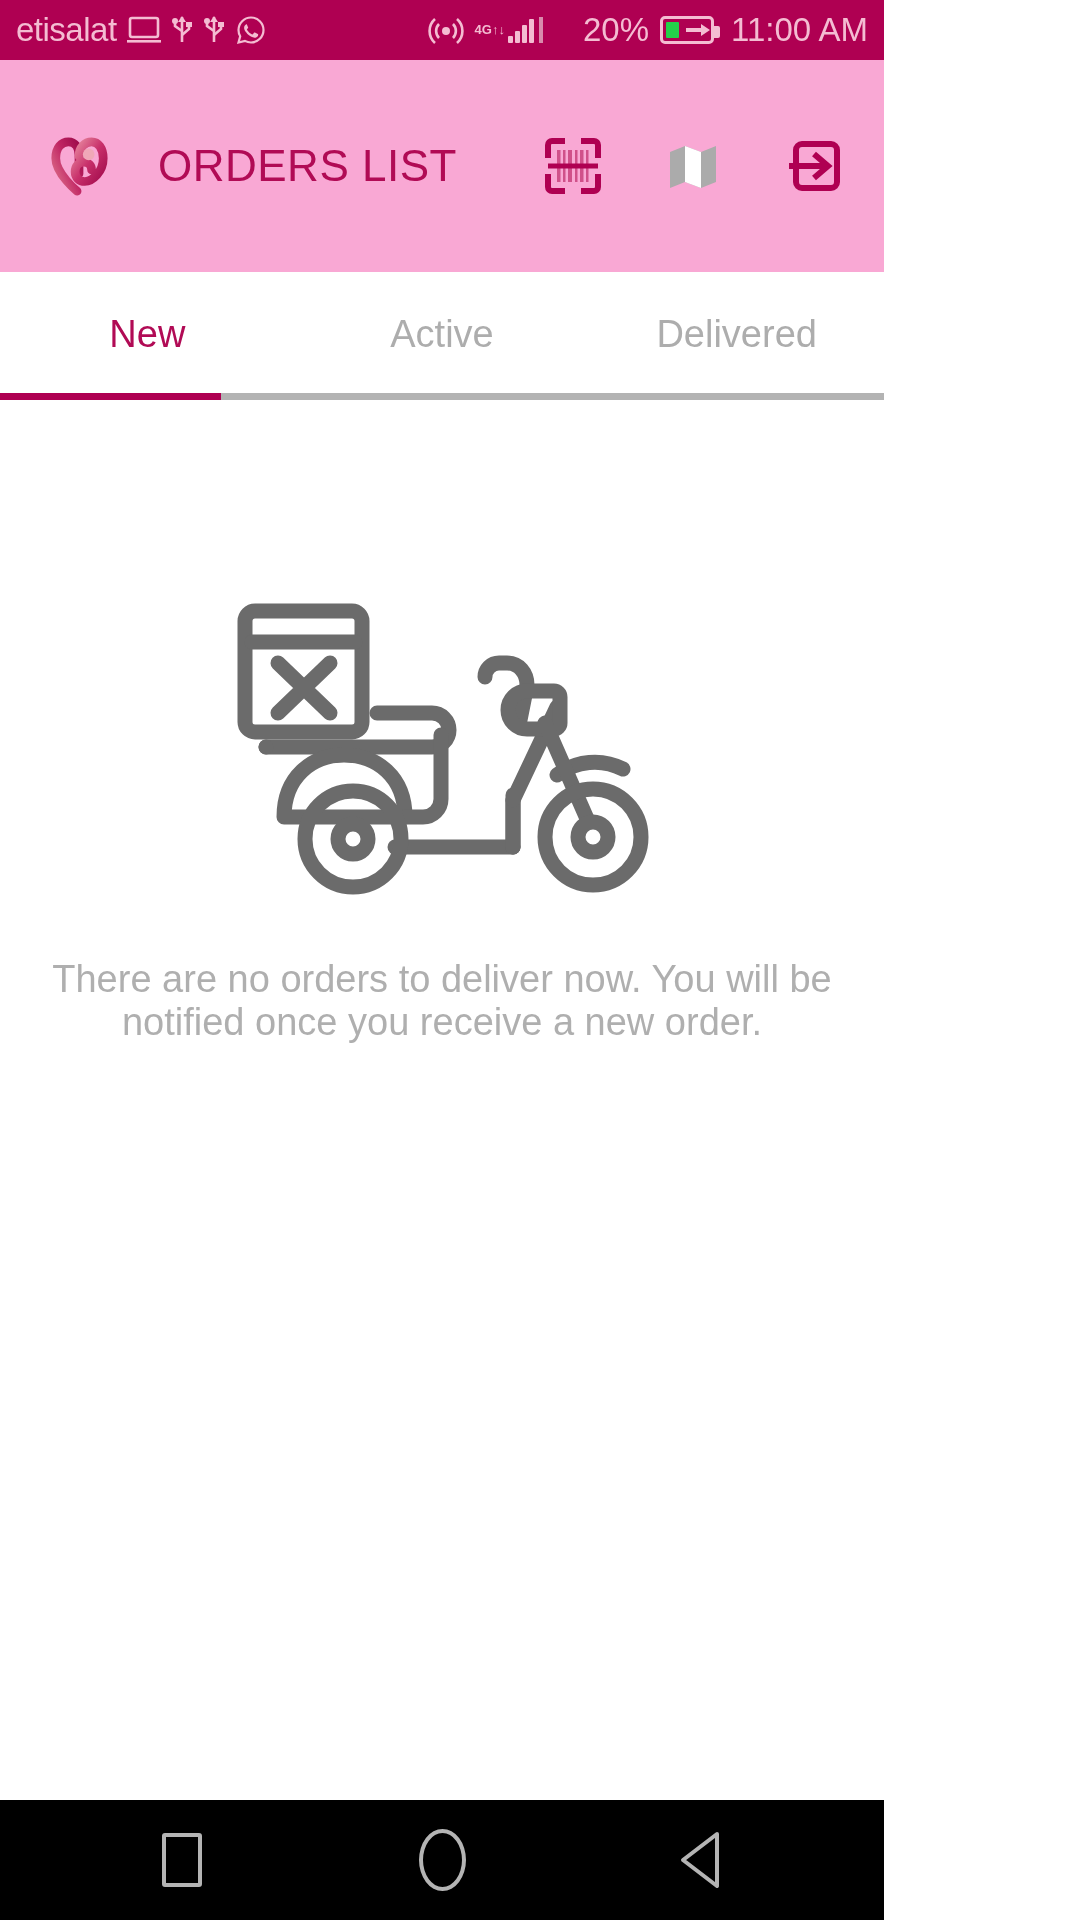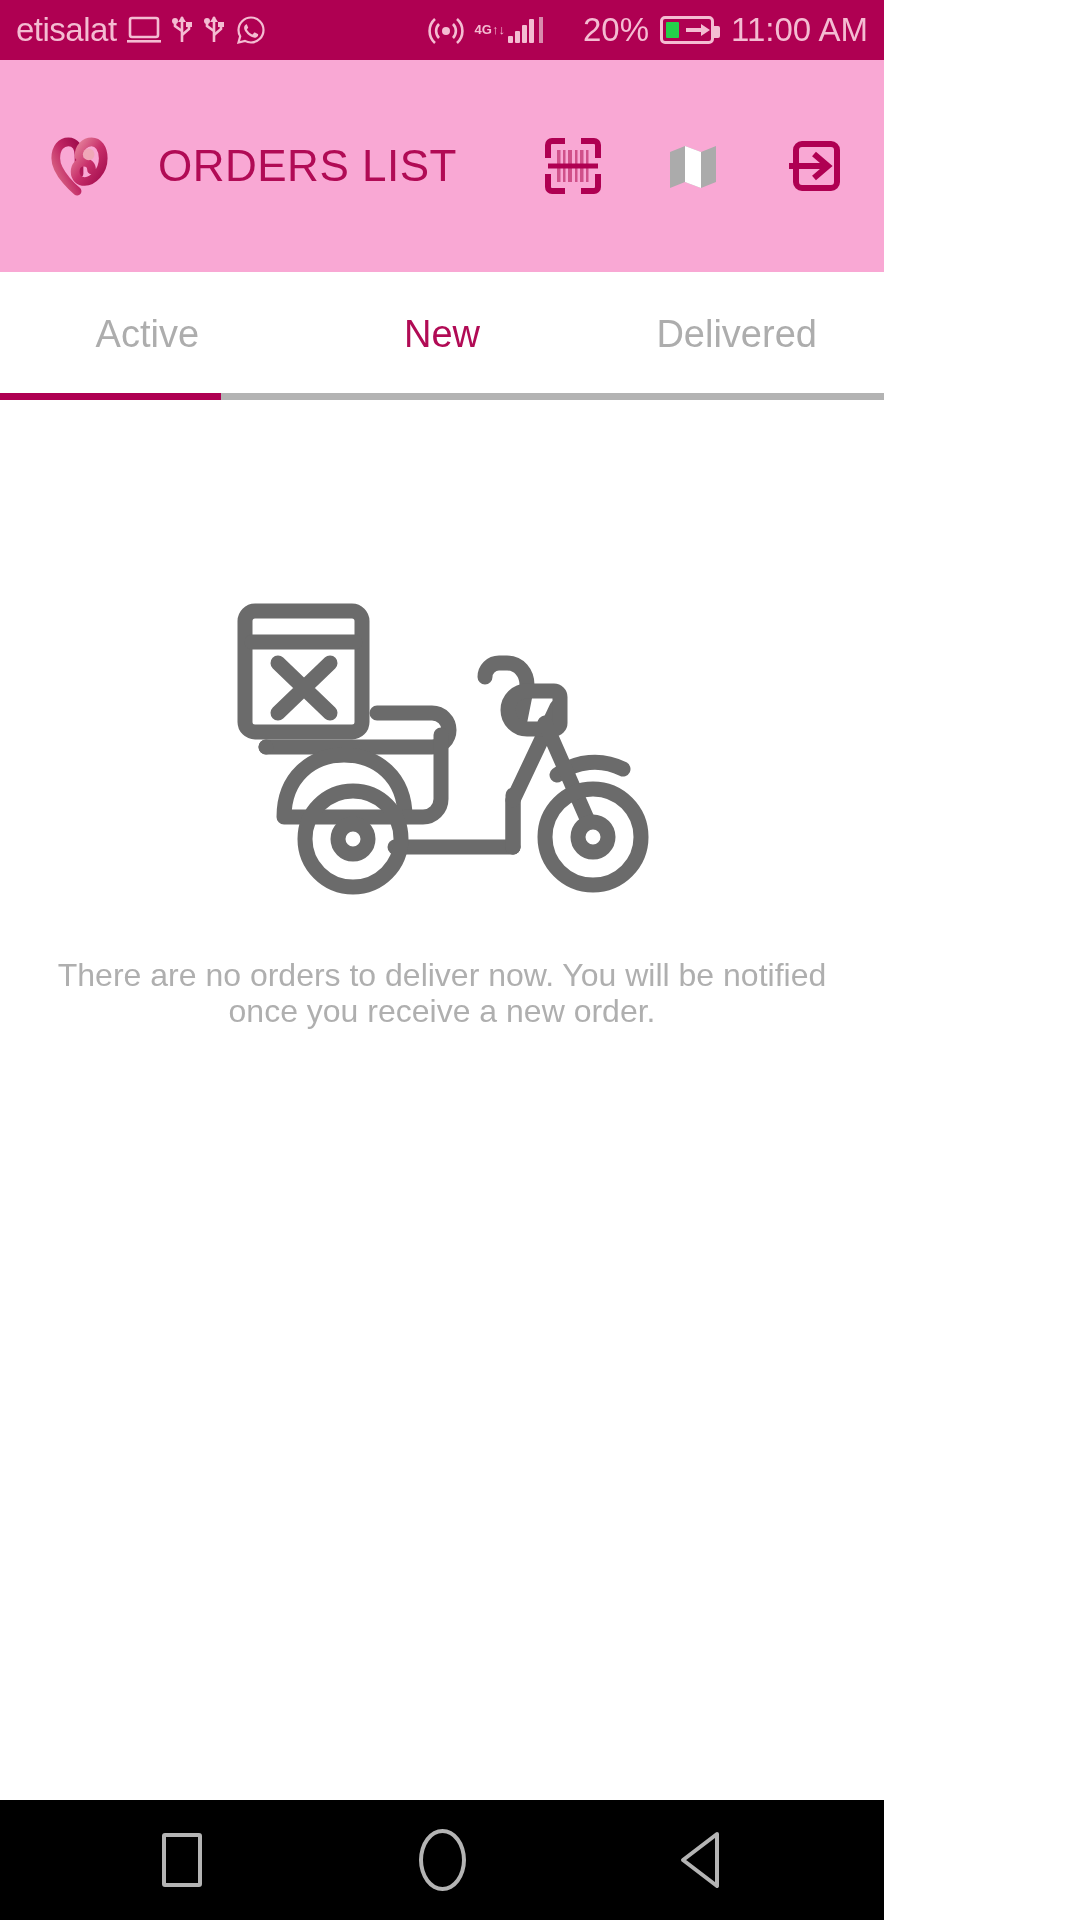--- a/index.html
+++ b/index.html
@@ -60,21 +60,21 @@
   .tab { flex:1 1 25%; text-align:center; font-size:38px; color:#ADADAD; }
   .tab.active { color:#B10B55; }
   .tab-divider { position:absolute; left:0; bottom:0; width:100%; height:7px; background:#B3B3B3; }
   .tab-indicator { position:absolute; left:0; bottom:0; width:25%; height:7px; background:#AF0052; }
 
   
   .content { flex:1 1 auto; position:relative; background:#fff; display:flex; flex-direction:column; align-items:center; }
   .illus { margin-top:195px; width:430px; height:300px; }
   .empty-msg {
     margin-top:63px; width:790px; text-align:center;
-    font-size:32px; line-height:1.12; color:#AFAFAF;
+    font-size:38px; line-height:1.12; color:#AFAFAF;
   }
 
   
   .navbar {
     flex:0 0 120px; background:#000000; display:flex; align-items:center; justify-content:center; gap:190px;
   }
   .nav-btn { width:70px; height:70px; display:flex; align-items:center; justify-content:center; }
   .nav-square { width:40px; height:54px; border:4px solid #B4B4B4; border-radius:3px; }
   .nav-circle { width:47px; height:62px; border:4px solid #B4B4B4; border-radius:50%; }
 </style>
@@ -207,22 +207,22 @@
           <rect x="13" y="8" width="41" height="44" rx="6" fill="none" stroke="#AF0052" stroke-width="6"></rect>
           <path d="M6 30 H42" stroke="#AF0052" stroke-width="6" fill="none"></path>
           <path d="M31 18 L45 30 L31 42" fill="none" stroke="#AF0052" stroke-width="6" stroke-linejoin="miter" stroke-linecap="butt"></path>
         </svg>
       </div>
     </div>
   </div>
 
   <div class="tabs-wrap">
     <div class="tabs">
+      <div class="tab active">New</div>
       <div class="tab">Active</div>
-      <div class="tab active">New</div>
       <div class="tab">Delivered</div>
     </div>
     <div class="tab-divider"></div>
     <div class="tab-indicator"></div>
   </div>
 
   <div class="content">
     <svg class="illus" viewBox="0 0 430 300">
       <g fill="none" stroke="#6B6B6B" stroke-width="15" stroke-linecap="round" stroke-linejoin="round">
 

